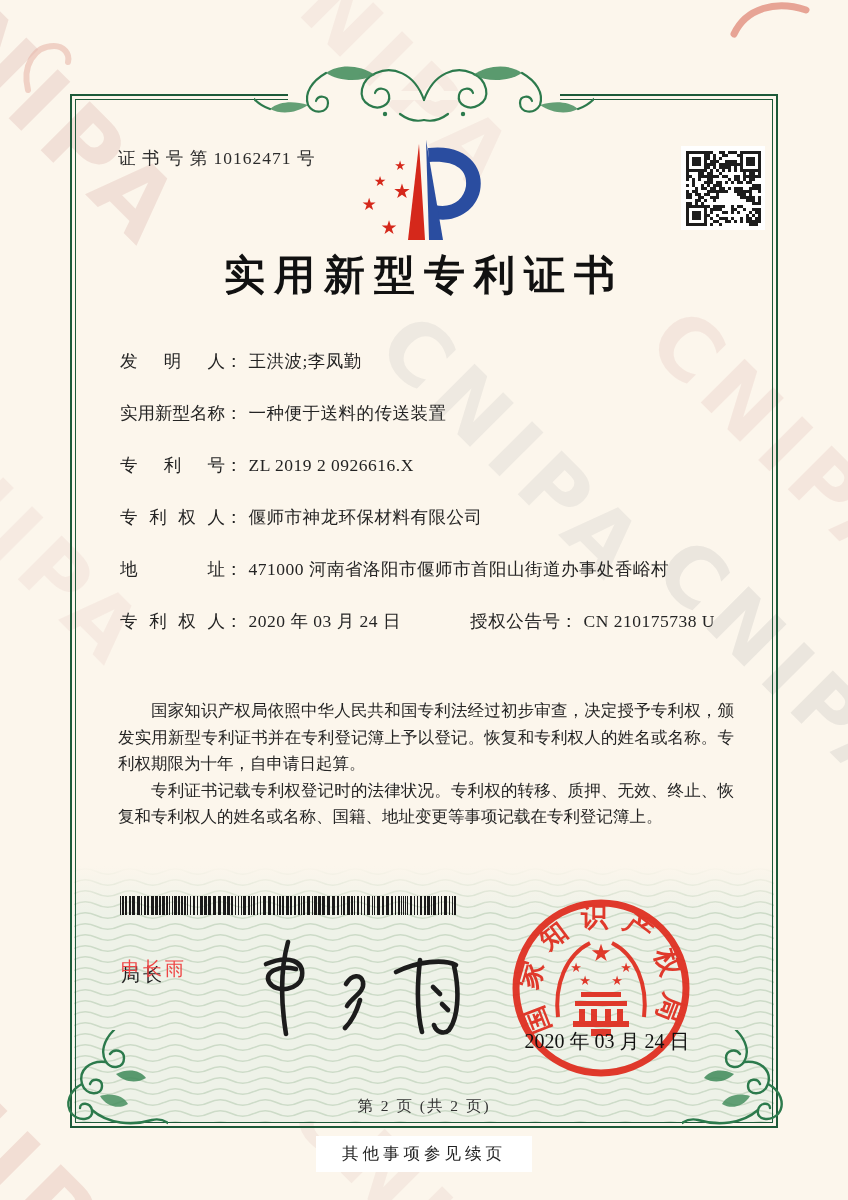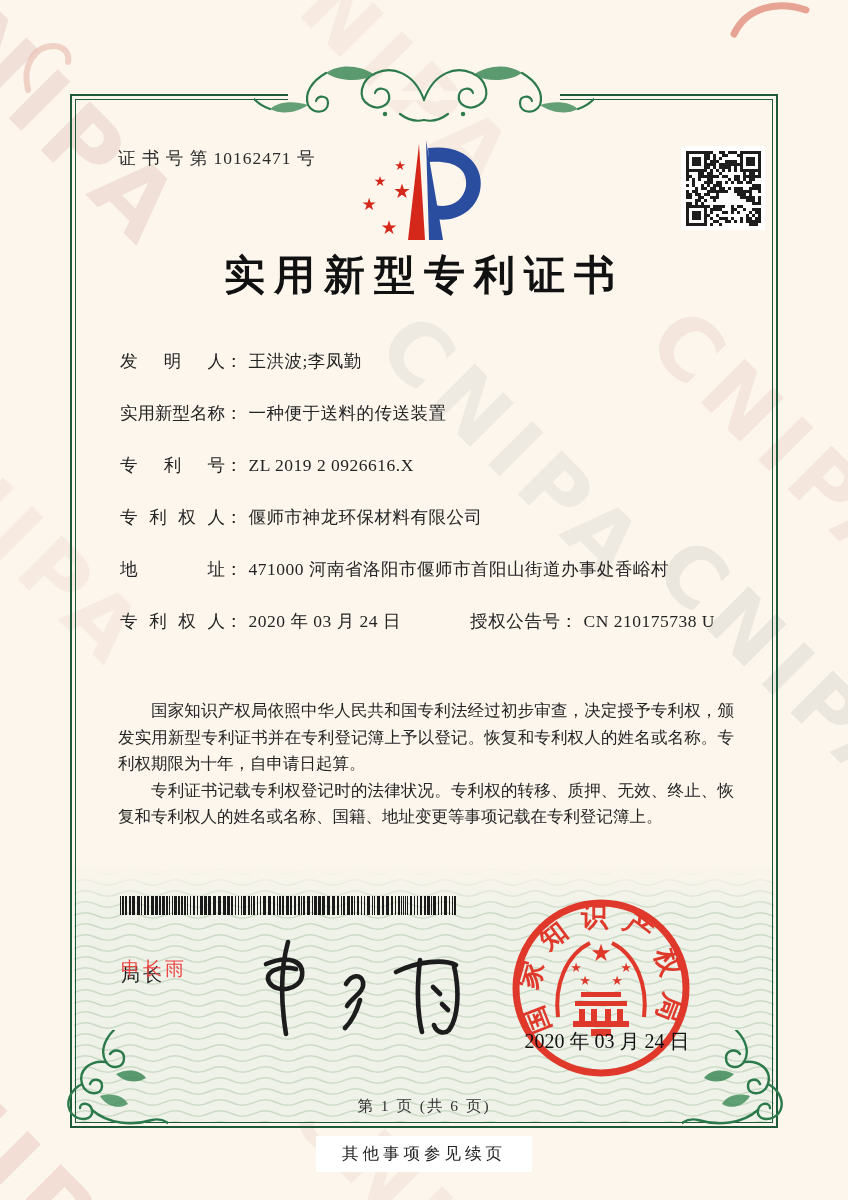--- a/index.html
+++ b/index.html
@@ -1056,16 +1056,16 @@
       <rect x="111" y="116" width="6" height="12"></rect>
       <rect x="67" y="128" width="56" height="6"></rect>
       <path d="M52,124 C48,92 60,62 84,50" fill="none" stroke="#df2a1c" stroke-width="4"></path>
       <path d="M138,124 C142,92 130,62 106,50" fill="none" stroke="#df2a1c" stroke-width="4"></path>
       <rect x="85" y="136" width="20" height="7"></rect>
     </g>
   </g>
 </svg>
 <div class="seal-date">2020 年 03 月 24 日</div>
 
-<div class="page-num">第 1 页 (共 6 页)</div>
+<div class="page-num">第 2 页 (共 2 页)</div>
 <div class="footer-note">
   <span>其他事项参见续页</span>
 </div>
 
 </body></html>

